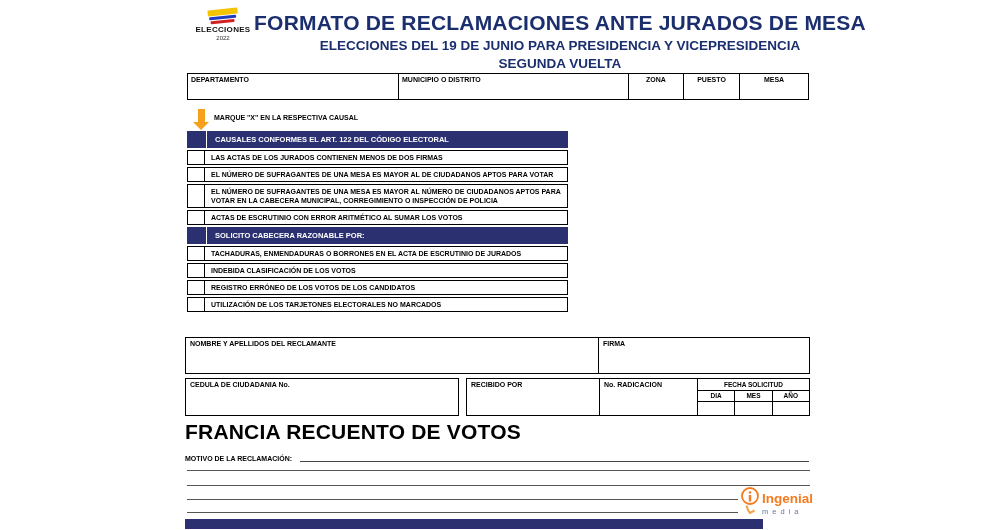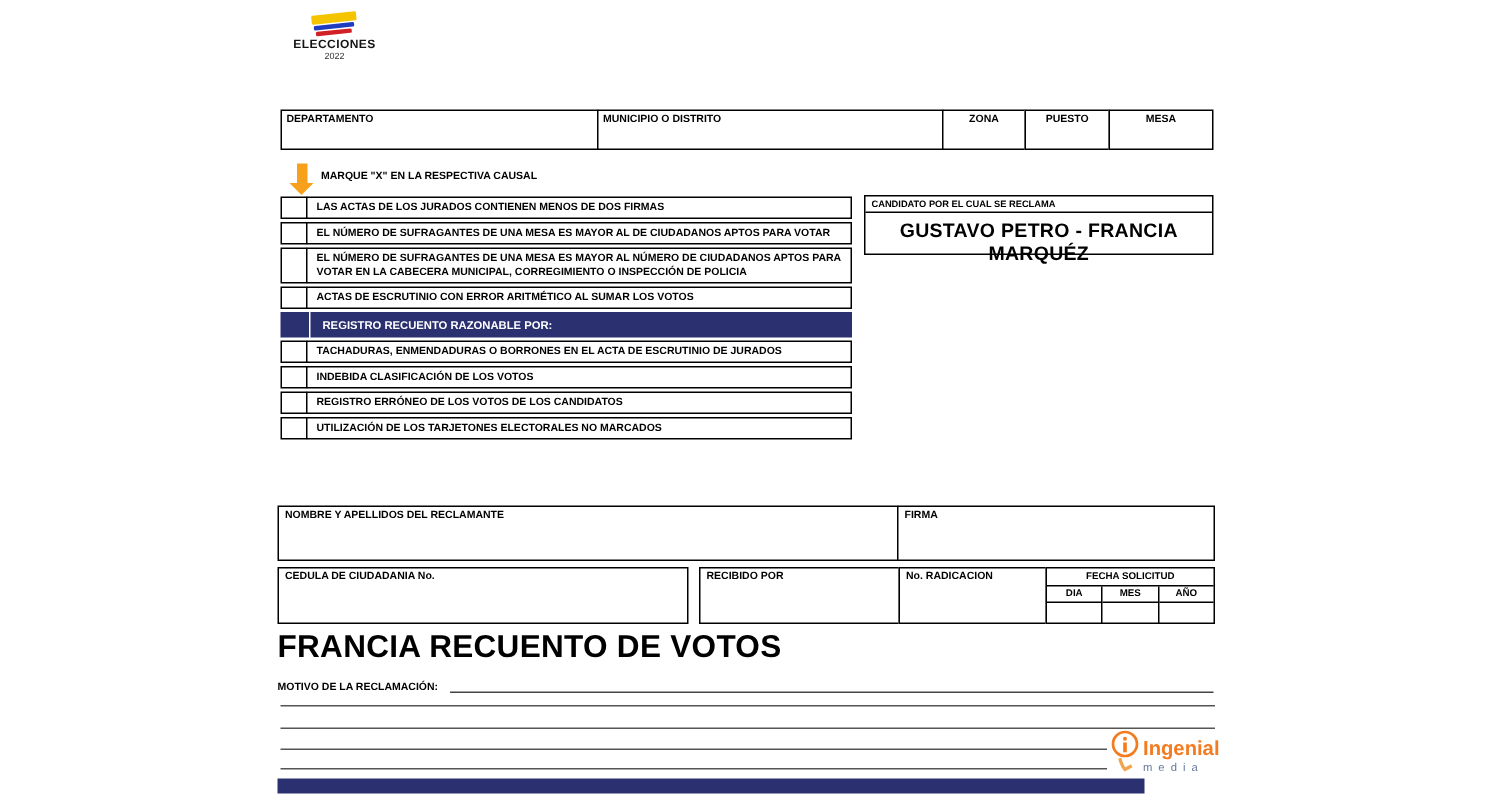--- a/index.html
+++ b/index.html
@@ -100,78 +100,83 @@
   <div class="logo">
     <div class="flag">
       <div class="fbar fy"></div>
         <div class="fbar fb"></div>
         <div class="fbar fr"></div>
     </div>
     <div class="logo-text">ELECCIONES</div>
     <div class="logo-year">2022</div>
   </div>
 
+  <div class="titleblock">
+    <div class="title">FORMATO DE RECLAMACIONES ANTE JURADOS DE MESA</div>
+    <div class="subtitle">ELECCIONES DEL 19 DE JUNIO PARA PRESIDENCIA Y VICEPRESIDENCIA</div>
+    <div class="subtitle">SEGUNDA VUELTA</div>
+  </div>
 
   <div class="loc-table">
     <div class="loc-cell lc1"><span>DEPARTAMENTO</span></div>
     <div class="loc-cell lc2"><span>MUNICIPIO O DISTRITO</span></div>
     <div class="loc-cell lc3"><span>ZONA</span></div>
     <div class="loc-cell lc4"><span>PUESTO</span></div>
     <div class="loc-cell lc5"><span>MESA</span></div>
   </div>
 
   <div class="arrow">
     <div class="arrow-shaft"></div>
       <div class="arrow-head"></div>
   </div>
   <div class="instruction">MARQUE "X" EN LA RESPECTIVA CAUSAL</div>
 
   <div class="causales">
-    <div class="crow h15">
-      <div class="cbox"></div>
-      <div class="ctext">LAS ACTAS DE LOS JURADOS CONTIENEN MENOS DE DOS FIRMAS</div>
-    </div>
-    <div class="crow h15">
-      <div class="cbox"></div>
-      <div class="ctext">EL NÚMERO DE SUFRAGANTES DE UNA MESA ES MAYOR AL DE CIUDADANOS APTOS PARA VOTAR</div>
-    </div>
-    <div class="crow h24">
-      <div class="cbox"></div>
-      <div class="ctext">EL NÚMERO DE SUFRAGANTES DE UNA MESA ES MAYOR AL NÚMERO DE CIUDADANOS APTOS PARA VOTAR EN LA CABECERA MUNICIPAL, CORREGIMIENTO O INSPECCIÓN DE POLICIA</div>
-    </div>
-    <div class="crow h15">
-      <div class="cbox"></div>
-      <div class="ctext">ACTAS DE ESCRUTINIO CON ERROR ARITMÉTICO AL SUMAR LOS VOTOS</div>
-    </div>
     <div class="sec-header">
       <div class="hbox"></div>
-      <div class="htext">REGISTRO RECUENTO RAZONABLE POR:</div>
+      <div class="htext">CAUSALES CONFORMES EL ART. 122 DEL CÓDIGO ELECTORAL</div>
+    </div>
+    <div class="crow h15">
+      <div class="cbox"></div>
+      <div class="ctext">LAS ACTAS DE LOS JURADOS CONTIENEN MENOS DE DOS FIRMAS</div>
+    </div>
+    <div class="crow h15">
+      <div class="cbox"></div>
+      <div class="ctext">EL NÚMERO DE SUFRAGANTES DE UNA MESA ES MAYOR AL DE CIUDADANOS APTOS PARA VOTAR</div>
+    </div>
+    <div class="crow h24">
+      <div class="cbox"></div>
+      <div class="ctext">EL NÚMERO DE SUFRAGANTES DE UNA MESA ES MAYOR AL NÚMERO DE CIUDADANOS APTOS PARA VOTAR EN LA CABECERA MUNICIPAL, CORREGIMIENTO O INSPECCIÓN DE POLICIA</div>
+    </div>
+    <div class="crow h15">
+      <div class="cbox"></div>
+      <div class="ctext">ACTAS DE ESCRUTINIO CON ERROR ARITMÉTICO AL SUMAR LOS VOTOS</div>
+    </div>
+    <div class="sec-header">
+      <div class="hbox"></div>
+      <div class="htext">SOLICITO CABECERA RAZONABLE POR:</div>
     </div>
     <div class="crow h15">
       <div class="cbox"></div>
       <div class="ctext">TACHADURAS, ENMENDADURAS O BORRONES EN EL ACTA DE ESCRUTINIO DE JURADOS</div>
     </div>
     <div class="crow h15">
       <div class="cbox"></div>
       <div class="ctext">INDEBIDA CLASIFICACIÓN DE LOS VOTOS</div>
     </div>
     <div class="crow h15">
       <div class="cbox"></div>
       <div class="ctext">REGISTRO ERRÓNEO DE LOS VOTOS DE LOS CANDIDATOS</div>
     </div>
     <div class="crow h15">
       <div class="cbox"></div>
       <div class="ctext">UTILIZACIÓN DE LOS TARJETONES ELECTORALES NO MARCADOS</div>
     </div>
   </div>
 
-  <div class="cand">
-    <div class="cand-label">CANDIDATO POR EL CUAL SE RECLAMA</div>
-    <div class="cand-name">GUSTAVO PETRO - FRANCIA MARQUÉZ</div>
-  </div>
 
   <div class="fbox b-nombre">
     <div class="flbl">NOMBRE Y APELLIDOS DEL RECLAMANTE</div>
   </div>
   <div class="fbox b-firma">
     <div class="flbl">FIRMA</div>
   </div>
   <div class="fbox b-cedula">
     <div class="flbl">CEDULA DE CIUDADANIA No.</div>
   </div>

